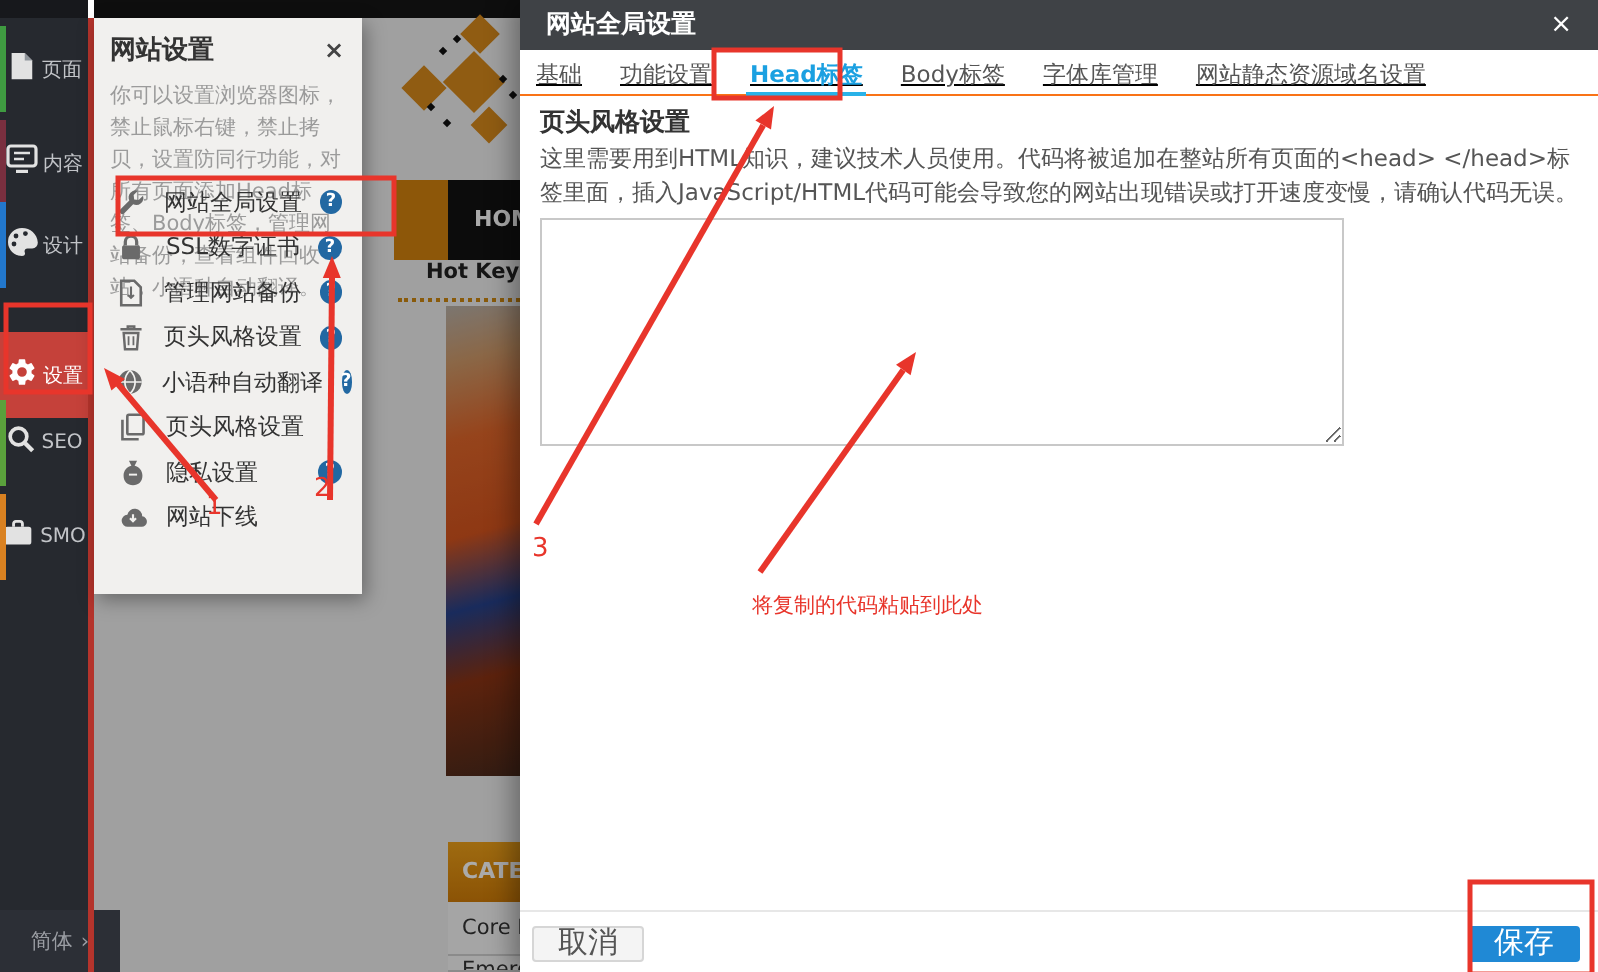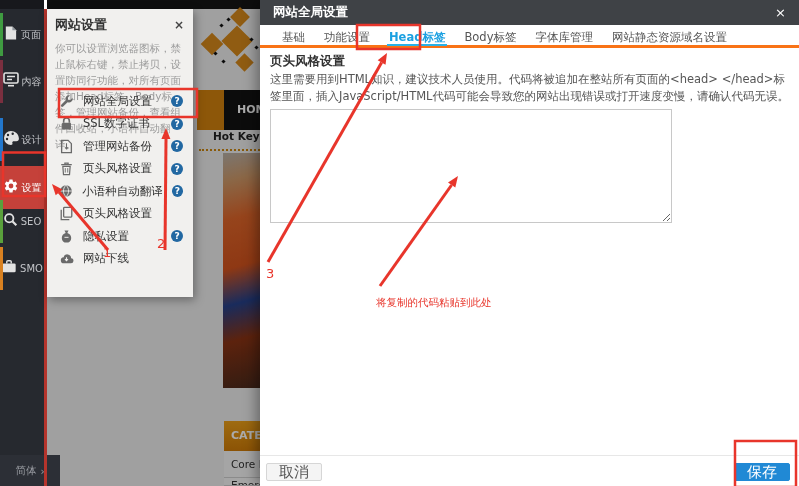--- a/index.html
+++ b/index.html
@@ -32,43 +32,43 @@
              align-items:center; justify-content:center; gap:3px; cursor:pointer; }
   .sb-item .stripe { position:absolute; left:0; top:0; width:3px; height:100%; }
   .sb-label { font-size:10px; color:#c2c4c8; }
   .sb-item.active { background:#c5413a; }
   .sb-item.active .sb-label { color:#fff; }
   .sb-lang { position:absolute; bottom:0; left:0; width:60px; height:31px; background:#2c2f36;
              color:#9a9da3; font-size:10.5px; display:flex; align-items:center; justify-content:center; gap:4px; cursor:pointer; }
   .accent-line { position:absolute; left:44px; top:9px; width:3px; height:477px; background:#b5342c; z-index:11; }
 
   
-  .panel { position:absolute; left:47px; top:9px; width:146px; height:288px; background:#f1f0ee;
+  .panel { position:absolute; left:47px; top:9px; width:134px; height:288px; background:#f1f0ee;
            z-index:12; box-shadow:2px 3px 9px rgba(0,0,0,0.35); }
   .panel-head { display:flex; align-items:center; padding:7px 9px 5px 8px; }
   .panel-title { flex:1; font-size:13px; color:#333; font-weight:bold; }
   .panel-close { font-size:12px; color:#444; font-weight:bold; cursor:pointer; line-height:1; }
   .panel-desc { padding:1px 8px 0 8px; font-size:10.5px; line-height:16px; color:#9b9b9b; }
   .menu { position:absolute; top:81px; left:0; width:100%; }
   .menu-row { height:22.5px; display:flex; align-items:center; gap:9px; padding:0 10px 0 11px;
               font-size:11.5px; color:#333; cursor:pointer; }
   .m-icon { width:16px; display:flex; justify-content:center; }
   .m-label { flex:1; white-space:nowrap; }
   .m-help { width:12px; height:12px; border-radius:50%; background:#2268a2; color:#fff; font-size:9px;
             font-weight:bold; display:flex; align-items:center; justify-content:center; cursor:pointer; }
 
   
   .modal { position:absolute; left:260px; top:0; width:539px; height:486px; background:#fff; z-index:20;
            box-shadow:-4px 0 12px rgba(0,0,0,0.35); }
   .m-header { position:absolute; top:0; left:0; right:0; height:25px; background:#3f4246; display:flex;
               align-items:center; padding:0 13px; }
   .m-title { flex:1; color:#fff; font-size:12.5px; font-weight:bold; }
   .m-close { color:#fff; font-size:13px; cursor:pointer; line-height:1; }
-  .m-tabs { position:absolute; top:30px; left:0; right:0; display:flex; gap:15px; padding:0 20px;
-            border-bottom:3px solid #f97316; height:18px; }
+  .m-tabs { position:absolute; top:30px; left:0; right:0; display:flex; gap:15px; padding:0 6px;
+            border-bottom:1px solid #f97316; height:18px;text-decoration:underline; }
   .m-tab { font-size:11.5px; color:#555; padding:0 2px 5px 2px; cursor:pointer; white-space:nowrap; }
   .m-tab.active { color:#1ba0e1; font-weight:bold; border-bottom:2px solid #29b2e8; margin-bottom:-1px; }
   .m-section-title { position:absolute; top:53px; left:10px; font-size:12.5px; font-weight:bold; color:#333; }
   .m-desc { position:absolute; top:71px; left:10px; width:521px; font-size:11.5px; line-height:16.5px; color:#555; }
   .m-textarea { position:absolute; top:109px; left:10px; width:402px; height:114px; border:1px solid #c8c8c8;
                 resize:both; font-size:12px; padding:4px; background:#fff; }
   .m-footer-line { position:absolute; top:455px; left:0; right:0; border-top:1px solid #e7e7e7; }
   .btn { position:absolute; top:463px; height:18px; font-size:15px; line-height:16px; padding:0 12px;
          border-radius:2px; cursor:pointer; }
   .btn-cancel { left:6px; background:#f4f4f4; border:1px solid #d6d6d6; color:#555; }
@@ -127,21 +127,21 @@
       <span>
         <svg width="16" height="15" viewBox="0 0 16 15">
             <rect x="1" y="1" width="14" height="10" rx="1.5" fill="none" stroke="#e2e2e2" stroke-width="1.6"></rect>
             <path d="M4 4.5h8M4 7.5h5" stroke="#e2e2e2" stroke-width="1.3"></path>
             <path d="M5 13.7h6" stroke="#e2e2e2" stroke-width="1.6"></path>
           </svg>
       </span>
       <span class="sb-label">内容</span>
     </div>
 
-    <div class="sb-item" style="top:118px;">
+    <div class="sb-item" style="top:101px;">
       <span class="stripe" style="background:#2277cc;"></span>
       <span>
         <svg width="16" height="16" viewBox="0 0 16 16">
             <path d="M8 1a7 7 0 100 14c1.2 0 1.8-.8 1.4-1.8-.4-1 .2-2 1.3-2H13a2.8 2.8 0 002.9-3C15.6 4 12.2 1 8 1z" fill="#e2e2e2"></path>
             <circle cx="5" cy="5" r="1.2" fill="#26292f"></circle>
             <circle cx="9.7" cy="3.8" r="1.2" fill="#26292f"></circle>
             <circle cx="4" cy="9" r="1.2" fill="#26292f"></circle>
           </svg>
       </span>
       <span class="sb-label">设计</span>

